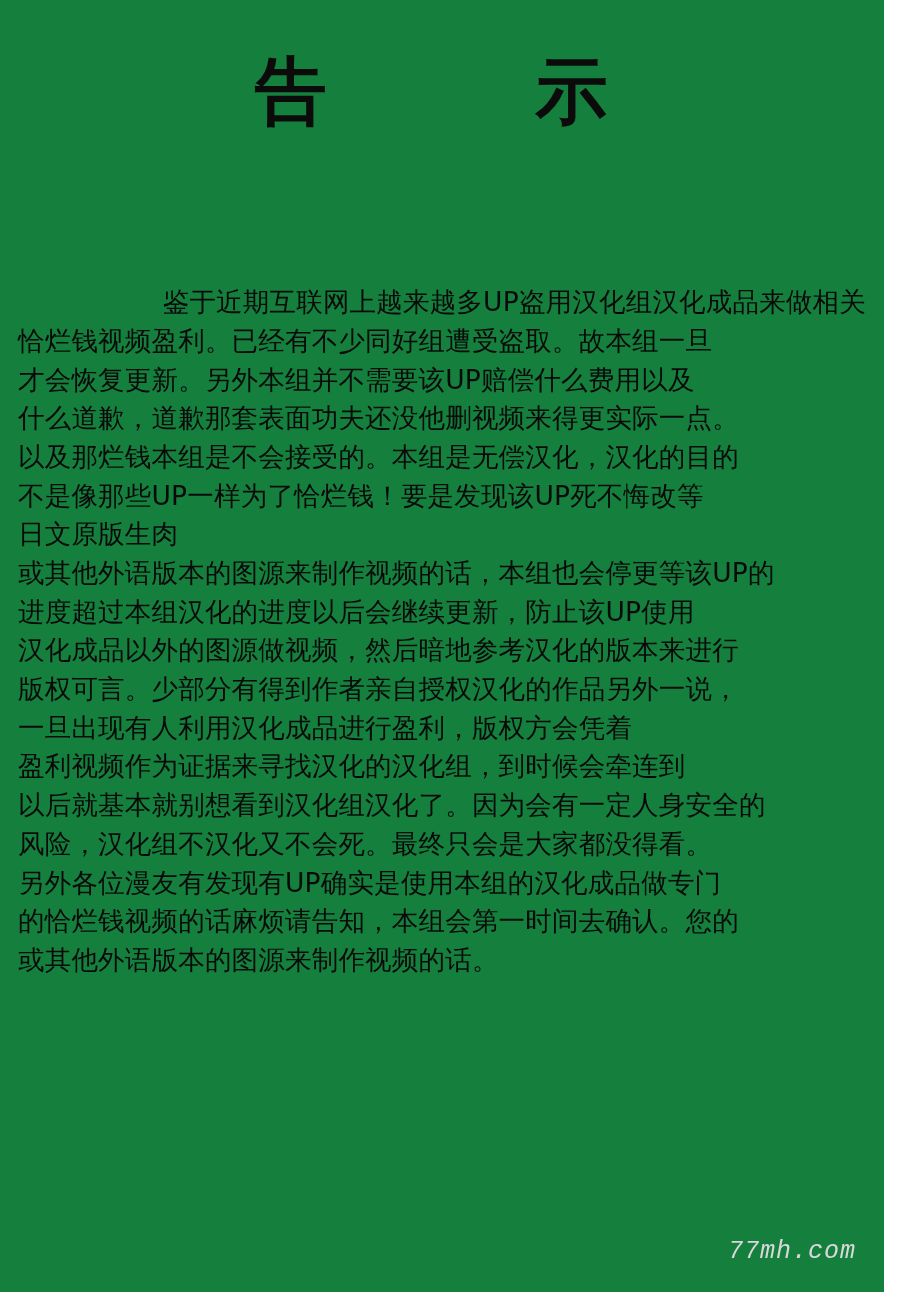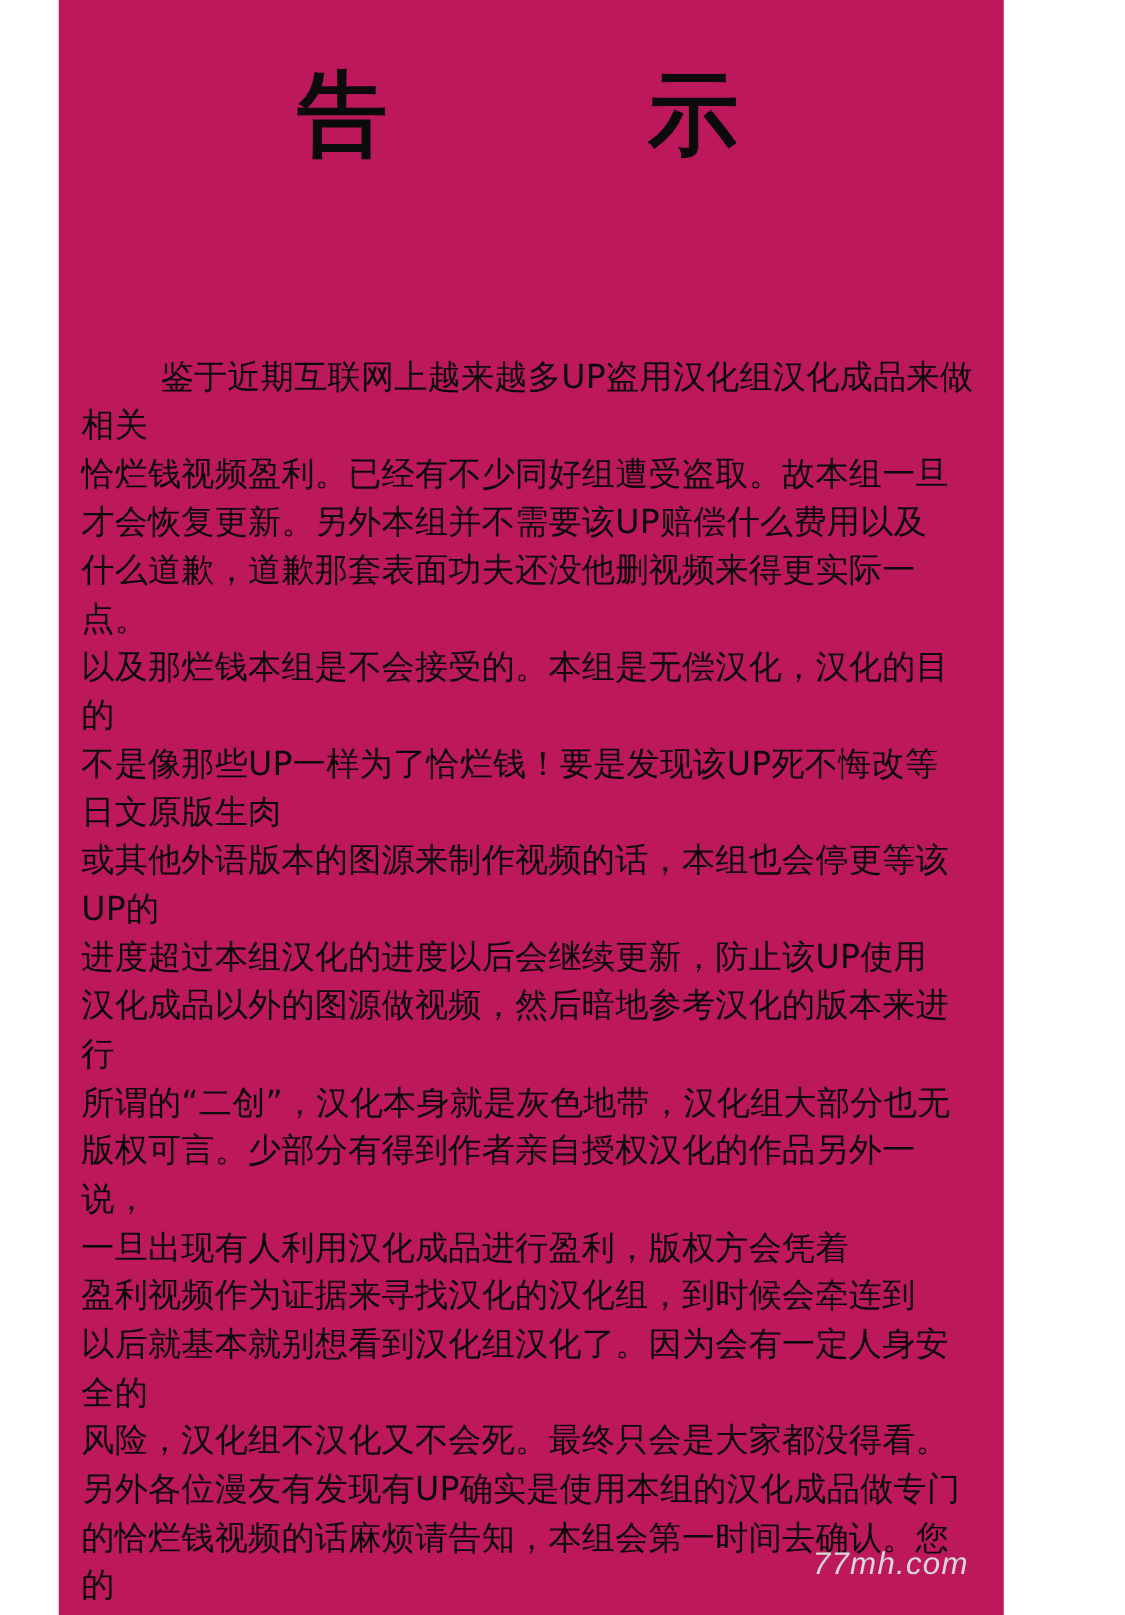--- a/index.html
+++ b/index.html
@@ -6,26 +6,25 @@
     margin: 0;
     padding: 0;
     background: #ffffff;
   }
   body {
     font-family: "DejaVu Sans", "Liberation Sans", sans-serif;
     color: #000000;
   }
   .page {
     position: relative;
-    width: 756px;
+    width: 884px;
     height: 1292px;
-    background: #be185d;
+    background: #15803d;
     overflow: hidden;
     box-sizing: border-box;
-    margin-left: 47px;
   }
   .notice-title {
     text-align: center;
     font-size: 72px;
     font-weight: 700;
     letter-spacing: 0.30em;
     padding-top: 52px;
     line-height: 1.1;
     color: #0b0b0b;
   }
@@ -36,26 +35,27 @@
     color: #0a0a0a;
     font-weight: 500;
     letter-spacing: 0.2px;
   }
   .notice-body p {
     margin: 0;
     white-space: pre-wrap;
   }
   .notice-body p.first-line {
     text-indent: 2.4em;
+    text-align: right;
   }
   .watermark {
     position: absolute;
     right: 28px;
     bottom: 26px;
-    font-family: Liberation Sans, sans-serif;
+    font-family: Liberation Mono, monospace;
     font-size: 25px;
     color: #d8d8d8;
     letter-spacing: 1px;
     font-style: italic;
     user-select: none;
   }
 </style>
 </head>
 <body>
 
@@ -67,21 +67,20 @@
     <p class="first-line">鉴于近期互联网上越来越多UP盗用汉化组汉化成品来做相关</p>
     <p>恰烂钱视频盈利。已经有不少同好组遭受盗取。故本组一旦</p>
     <p>才会恢复更新。另外本组并不需要该UP赔偿什么费用以及</p>
     <p>什么道歉，道歉那套表面功夫还没他删视频来得更实际一点。</p>
     <p>以及那烂钱本组是不会接受的。本组是无偿汉化，汉化的目的</p>
     <p>不是像那些UP一样为了恰烂钱！要是发现该UP死不悔改等</p>
     <p>日文原版生肉</p>
     <p>或其他外语版本的图源来制作视频的话，本组也会停更等该UP的</p>
     <p>进度超过本组汉化的进度以后会继续更新，防止该UP使用</p>
     <p>汉化成品以外的图源做视频，然后暗地参考汉化的版本来进行</p>
-    <p>所谓的“二创”，汉化本身就是灰色地带，汉化组大部分也无</p>
     <p>版权可言。少部分有得到作者亲自授权汉化的作品另外一说，</p>
     <p>一旦出现有人利用汉化成品进行盈利，版权方会凭着</p>
     <p>盈利视频作为证据来寻找汉化的汉化组，到时候会牵连到</p>
     <p>以后就基本就别想看到汉化组汉化了。因为会有一定人身安全的</p>
     <p>风险，汉化组不汉化又不会死。最终只会是大家都没得看。</p>
     <p>另外各位漫友有发现有UP确实是使用本组的汉化成品做专门</p>
     <p>的恰烂钱视频的话麻烦请告知，本组会第一时间去确认。您的</p>
     <p>或其他外语版本的图源来制作视频的话。</p>
   </div>
 

